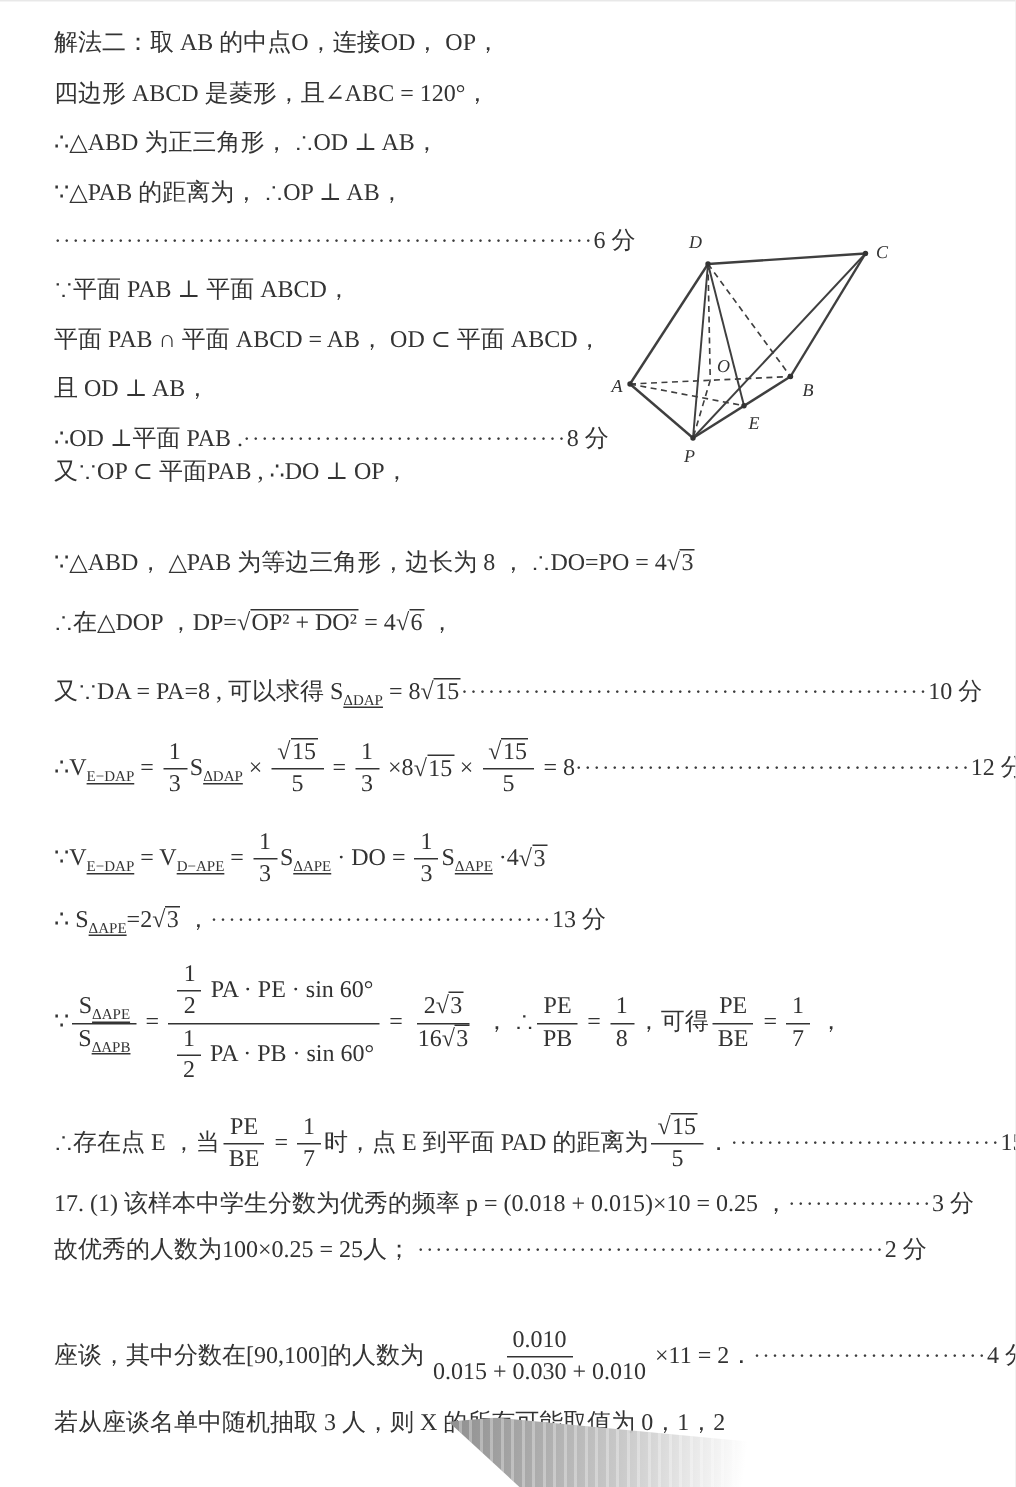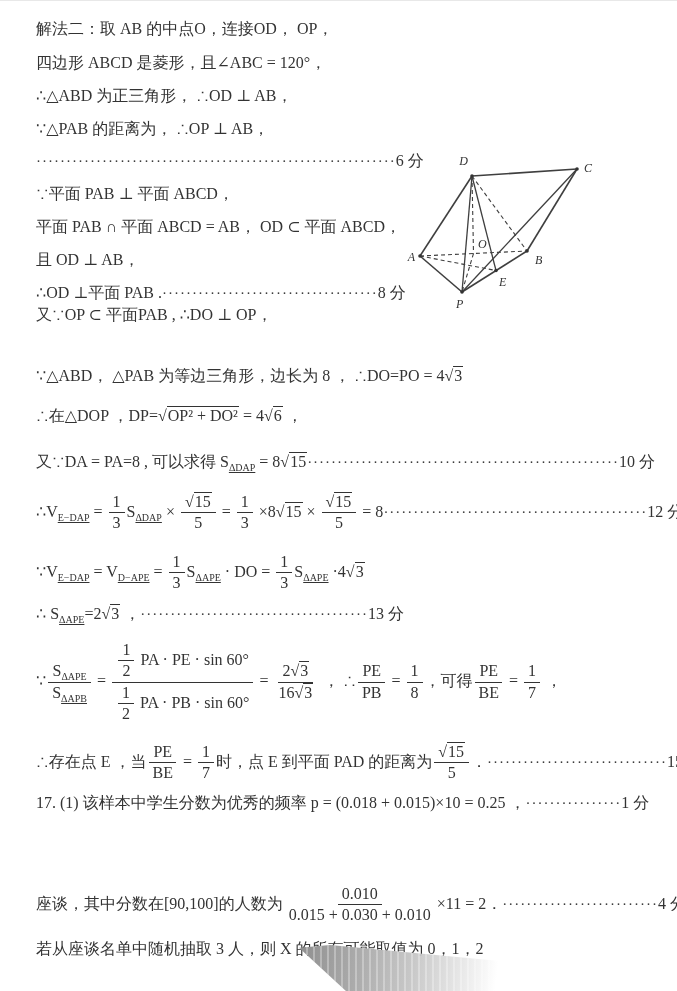--- a/index.html
+++ b/index.html
@@ -119,22 +119,23 @@
         <span class="den">BE</span>
       </span><span> = </span><span class="frac">
         <span class="num">1</span>
         <span class="den">7</span>
       </span><span>时，点 E 到平面 PAD 的距离为</span><span class="frac">
         <span class="num"><span class="rt"><span class="rb">15</span></span></span>
         <span class="den">5</span>
       </span><span>．</span><span class="dots">······························</span><span>15 分</span>
   </div>
 
-  <div class="ln" style="top:792px"><span>17.  (1) 该样本中学生分数为优秀的频率 p = (0.018 + 0.015)×10 = 0.25 ，</span><span class="dots">················</span><span>1 分</span></div>
+  <div class="ln" style="top:792px"><span>17.  (1) 该样本中学生分数为优秀的频率 p = (0.018 + 0.015)×10 = 0.25 ，</span><span class="dots">················</span><span>3 分</span></div>
 
+  <div class="ln" style="top:823px"><span>故优秀的人数为100×0.25 = 25人；  </span><span class="dots">····················································</span><span>2 分</span></div>
 
 
   <div class="ln" style="top:884px"><span>座谈，其中分数在[90,100]的人数为</span><span class="frac">
         <span class="num">0.010</span>
         <span class="den">0.015 + 0.030 + 0.010</span>
       </span><span>×11 = 2．</span><span class="dots">··························</span><span>4 分</span></div>
 
   <div class="ln" style="top:938px">若从座谈名单中随机抽取 3 人，则 X 的所有可能取值为 0，1，2</div>
 
   <svg id="figure" width="262" height="170" viewBox="0 0 262 170" xmlns="http://www.w3.org/2000/svg">

